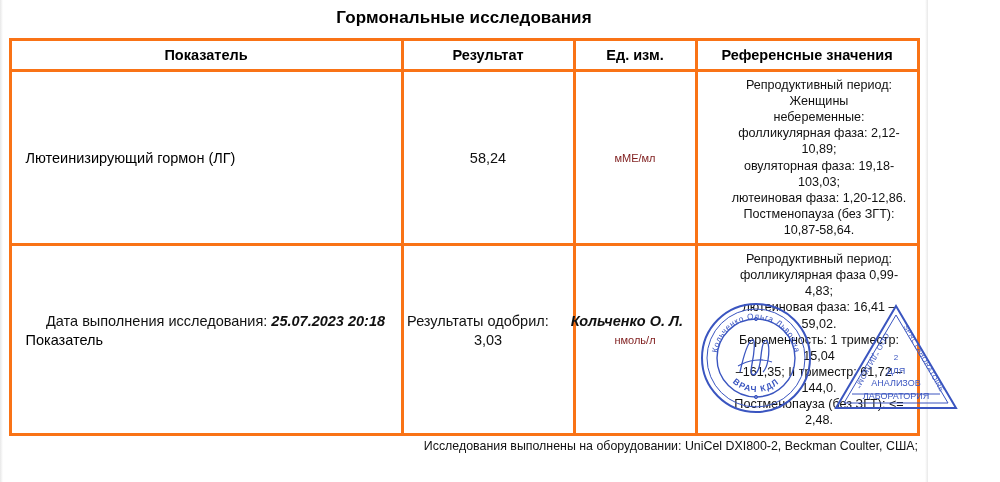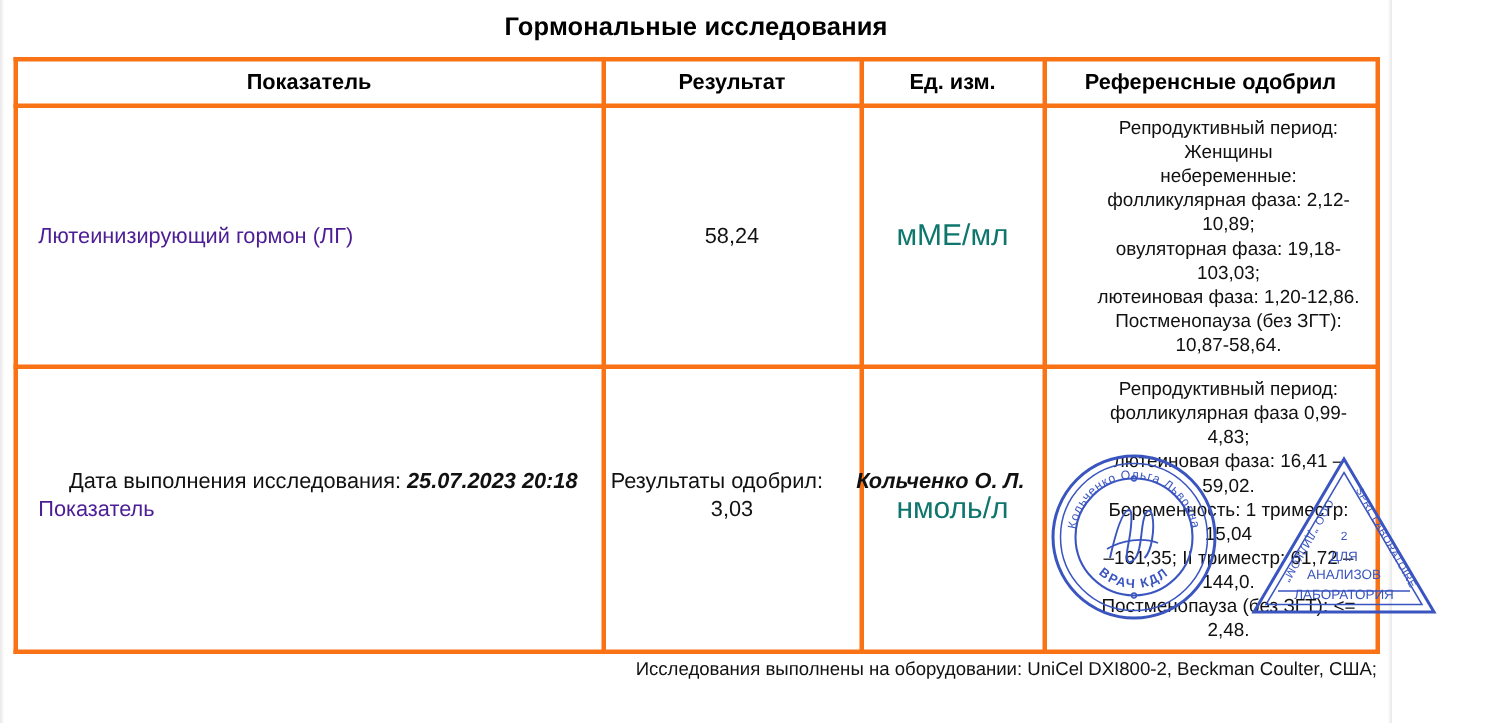--- a/index.html
+++ b/index.html
@@ -48,33 +48,33 @@
     color: #000000;
   }
   col.c1 { width: 392px; }
   col.c2 { width: 172px; }
   col.c3 { width: 122px; }
   col.c4 { width: 222px; }
 
   td.name {
     padding-left: 14px;
     font-size: 14.5px;
-    color: #4c1d95;
+    color: #000000;
     text-align: left;
     margin-left: 36px;
   }
   td.result {
     text-align: center;
     font-size: 14.5px;
     color: #111111;
   }
   td.unit {
     text-align: center;
-    font-size: 20px;
-    color: #0f766e;
+    font-size: 11px;
+    color: #7f1d1d;
   }
   td.ref {
     text-align: center;
     font-size: 12.6px;
     line-height: 1.28;
     color: #111111;
     padding: 5px 5px;
   }
   td.ref .ln { display: block; margin-left: 24px; }
   tr.row-lg td { height: 112px; }
@@ -159,21 +159,21 @@
       <col class="c1">
         <col class="c2">
         <col class="c3">
         <col class="c4">
     </colgroup>
     <thead>
       <tr>
         <th>Показатель</th>
         <th>Результат</th>
         <th>Ед. изм.</th>
-        <th>Референсные одобрил</th>
+        <th>Референсные значения</th>
       </tr>
     </thead>
     <tbody>
       <tr class="row-lg">
         <td class="name">Лютеинизирующий гормон (ЛГ)</td>
         <td class="result">58,24</td>
         <td class="unit">мМЕ/мл</td>
         <td class="ref">
           <span class="ln">Репродуктивный период: Женщины</span>
           <span class="ln">небеременные:</span>

